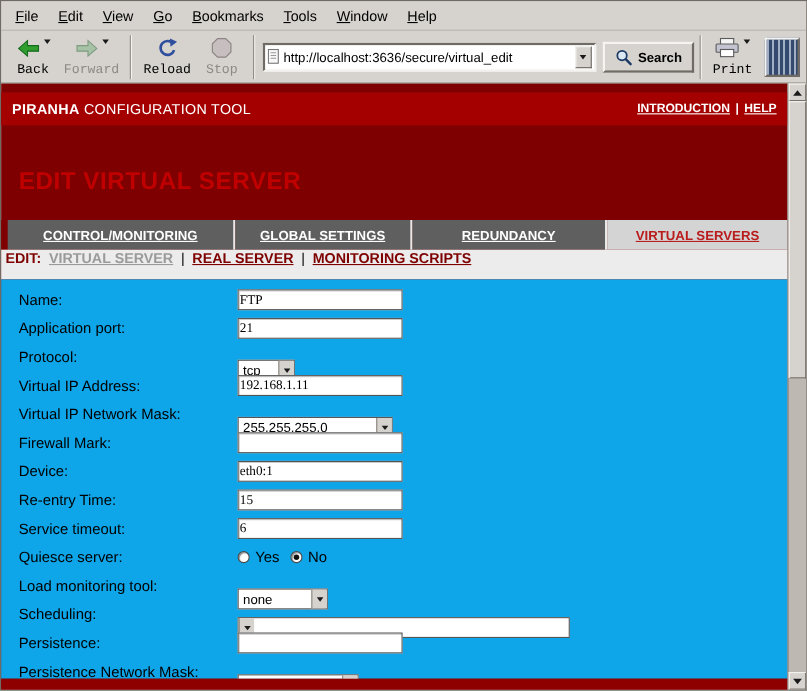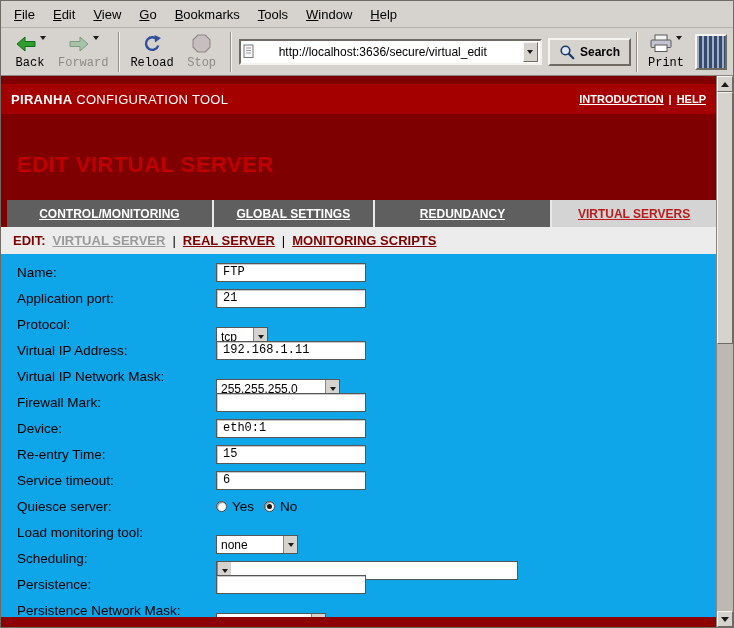--- a/index.html
+++ b/index.html
@@ -15,21 +15,21 @@
 
   
   .toolbar { height:48px; flex:0 0 48px; display:flex; align-items:center; padding:0 6px; border-bottom:1px solid #8a867f; }
   .tbtn { display:flex; flex-direction:column; align-items:center; justify-content:center; min-width:46px; height:44px; padding:1px 5px; cursor:pointer;font-family:Liberation Mono, monospace; }
   .tbtn-top { display:flex; align-items:flex-start; gap:3px; height:21px; }
   .tbtn .label { font-size:12px; color:#000; margin-top:1px; }
   .tbtn.disabled .label { color:#8d8983; }
   .caret { width:0; height:0; border-left:3px solid transparent; border-right:3px solid transparent; border-top:4px solid #1a1a1a; margin-top:2px; }
   .tsep { width:2px; height:40px; border-left:1px solid #928e87; border-right:1px solid #f6f4f0; margin:0 5px; }
 
-  .urlbar { flex:1; min-width:180px; display:flex; align-items:center; height:26px; background:#fff; border:2px solid; border-color:#6f6b64 #f4f2ee #f4f2ee #6f6b64; padding:0 2px; margin:0 2px;gap:21px; }
+  .urlbar { flex:1; min-width:180px; display:flex; align-items:center; height:26px; background:#fff; border:2px solid; border-color:#6f6b64 #f4f2ee #f4f2ee #6f6b64; padding:0 2px; margin:0 2px; }
   .urlbar input { flex:1; min-width:40px; border:none; outline:none; font-family:inherit; font-size:12px; padding:0 3px; color:#000; background:#fff; }
   .url-drop { width:15px; height:20px; flex:0 0 15px; background:#d6d3ce; border:1px solid; border-color:#f6f4f0 #6f6b64 #6f6b64 #f6f4f0; display:flex; align-items:center; justify-content:center; cursor:pointer; }
 
   .search-btn { display:flex; align-items:center; gap:5px; height:28px; padding:0 9px; margin-left:4px; background:#d6d3ce; border:2px solid; border-color:#f6f4f0 #6f6b64 #6f6b64 #f6f4f0; font-size:12px; font-weight:bold; cursor:pointer; white-space:nowrap; }
 
   .throbber { width:32px; height:36px; margin-left:6px; flex:0 0 32px; border:2px solid; border-color:#f6f4f0 #6f6b64 #6f6b64 #f6f4f0;
     background:#33496e; background-image:repeating-linear-gradient(90deg, rgba(220,228,240,.65) 0 2px, rgba(51,73,110,0) 2px 5px); cursor:pointer; }
 
   
   .viewport { flex:1; display:flex; min-height:0; }
@@ -43,31 +43,31 @@
 
   .banner { height:86px; flex:0 0 86px; position:relative; }
   .page-title { position:absolute; left:16px; top:38px; font-size:22px; font-weight:bold; color:#c00000; letter-spacing:.5px; }
 
   .tabs { height:27px; flex:0 0 27px; display:flex; padding-left:6px; background:#7e0000; }
   .tab { display:flex; align-items:center; justify-content:center; background:#5f5f5f; color:#fff;
          font-size:12px; font-weight:bold; text-decoration:underline; cursor:pointer; border-right:2px solid #e9e9e9; white-space:nowrap; }
   .tab:nth-child(1){ flex:1.25; } .tab:nth-child(2){ flex:0.97; } .tab:nth-child(3){ flex:1.07; } .tab:nth-child(4){ flex:1.0; border-right:none; }
   .tab.active { background:#d4d4d4; color:#b91c1c; }
 
-  .subnav { height:27px; flex:0 0 27px; background:#ececec; display:flex; align-items:center; gap:7px; padding:0 12px; font-size:13px; font-weight:bold; }
+  .subnav { height:27px; flex:0 0 27px; background:#ececec; display:flex; align-items:flex-start; gap:7px; padding:0 4px; font-size:13px; font-weight:bold; }
   .subnav-prefix { color:#7e0000; }
   .subnav-link { color:#7e0000; text-decoration:underline; cursor:pointer; }
   .subnav-link.current { color:#9a9a9a; }
   .subnav-sep { color:#000; font-weight:normal; }
 
   
   .form { flex:1; background:#0ea5e9; padding:5px 0 0 16px; overflow:hidden; }
   .frow { height:26px; display:flex; align-items:center; }
   .flabel { width:199px; flex:0 0 199px; font-size:13.5px; color:#000; }
-  .tinput { width:150px; height:19px; border:1px solid #565656; background:#fff; font-family:Liberation Mono, monospace; font-size:12px; padding:0 6px; outline:none; box-shadow:inset 1px 1px 0 #c9c9c9; }
+  .tinput { width:150px; height:19px; border:1px solid #565656; background:#fff; font-family:Liberation Serif, serif; font-size:12px; padding:0 1px; outline:none; box-shadow:inset 1px 1px 0 #c9c9c9; }
   .fselect { display:inline-flex; align-items:stretch; height:19px; border:1px solid #565656; background:#fff; cursor:pointer;margin-top:25px; }
   .fselect-text { flex:1; display:flex; align-items:center; font-size:12px; padding:0 4px; white-space:nowrap; overflow:hidden; }
   .fselect-btn { width:14px; flex:0 0 14px; background:#d6d3ce; border-left:1px solid #8a867f; display:flex; align-items:center; justify-content:center; }
   .radio-group { display:flex; align-items:center; font-size:13.5px;justify-content:flex-end; }
   .radio { width:11px; height:11px; border-radius:50%; background:#fdfdfd; border:1px solid #4a4a4a; position:relative; cursor:pointer;
            box-shadow:inset 1px 1px 1px rgba(0,0,0,.45), inset -1px -1px 1px rgba(255,255,255,.8); }
   .radio.checked::after { content:""; position:absolute; left:2px; top:2px; width:5px; height:5px; border-radius:50%; background:#111; }
   .rlabel { margin:0 10px 0 5px; }
 
   .bottom-strip { height:10px; flex:0 0 10px; background:#8e0000; }
@@ -225,21 +225,21 @@
           </span>
         </div>
 
         <div class="frow">
           <span class="flabel">Virtual IP Address:</span>
           <input class="tinput" type="text" value="192.168.1.11" style="">
         </div>
 
         <div class="frow">
           <span class="flabel">Virtual IP Network Mask:</span>
-          <span class="fselect" style="width:124px">
+          <span class="fselect" style="width:141px">
             <span class="fselect-text">255.255.255.0</span>
             <span class="fselect-btn">
                 <span class="caret" style="margin-top:0"></span>
               </span>
           </span>
         </div>
 
         <div class="frow">
           <span class="flabel">Firewall Mark:</span>
           <input class="tinput" type="text" value="" style="">

